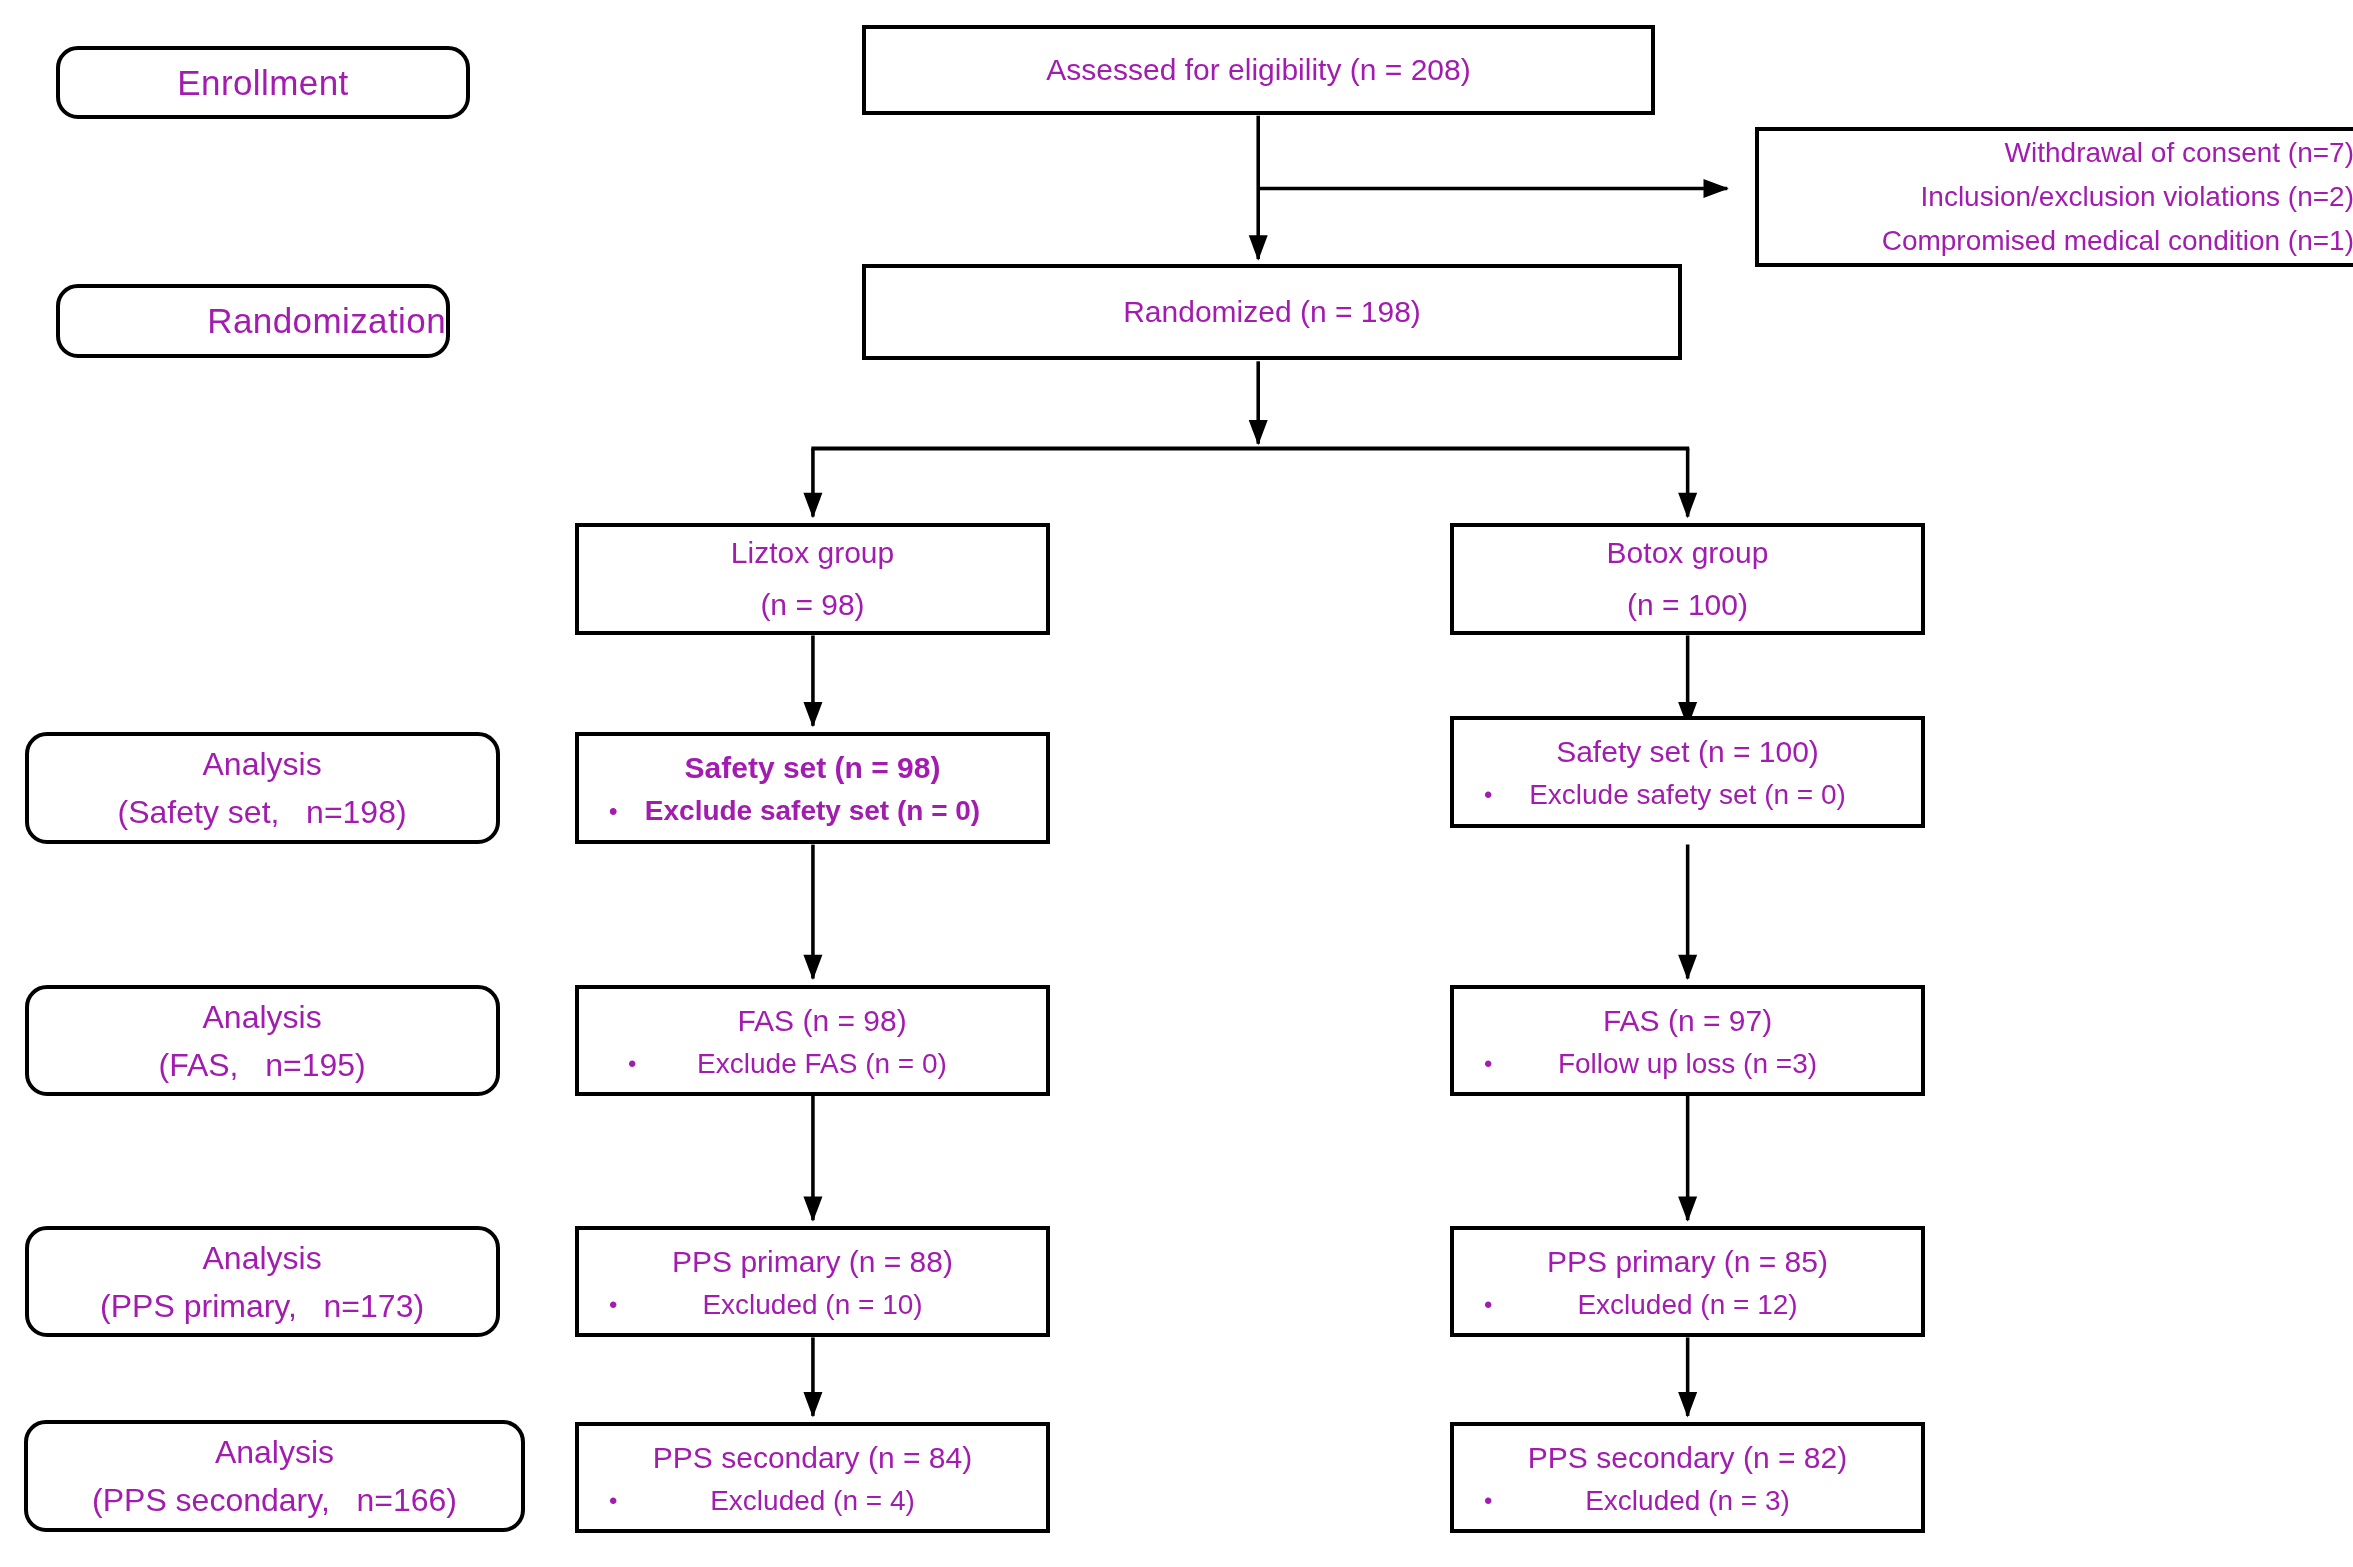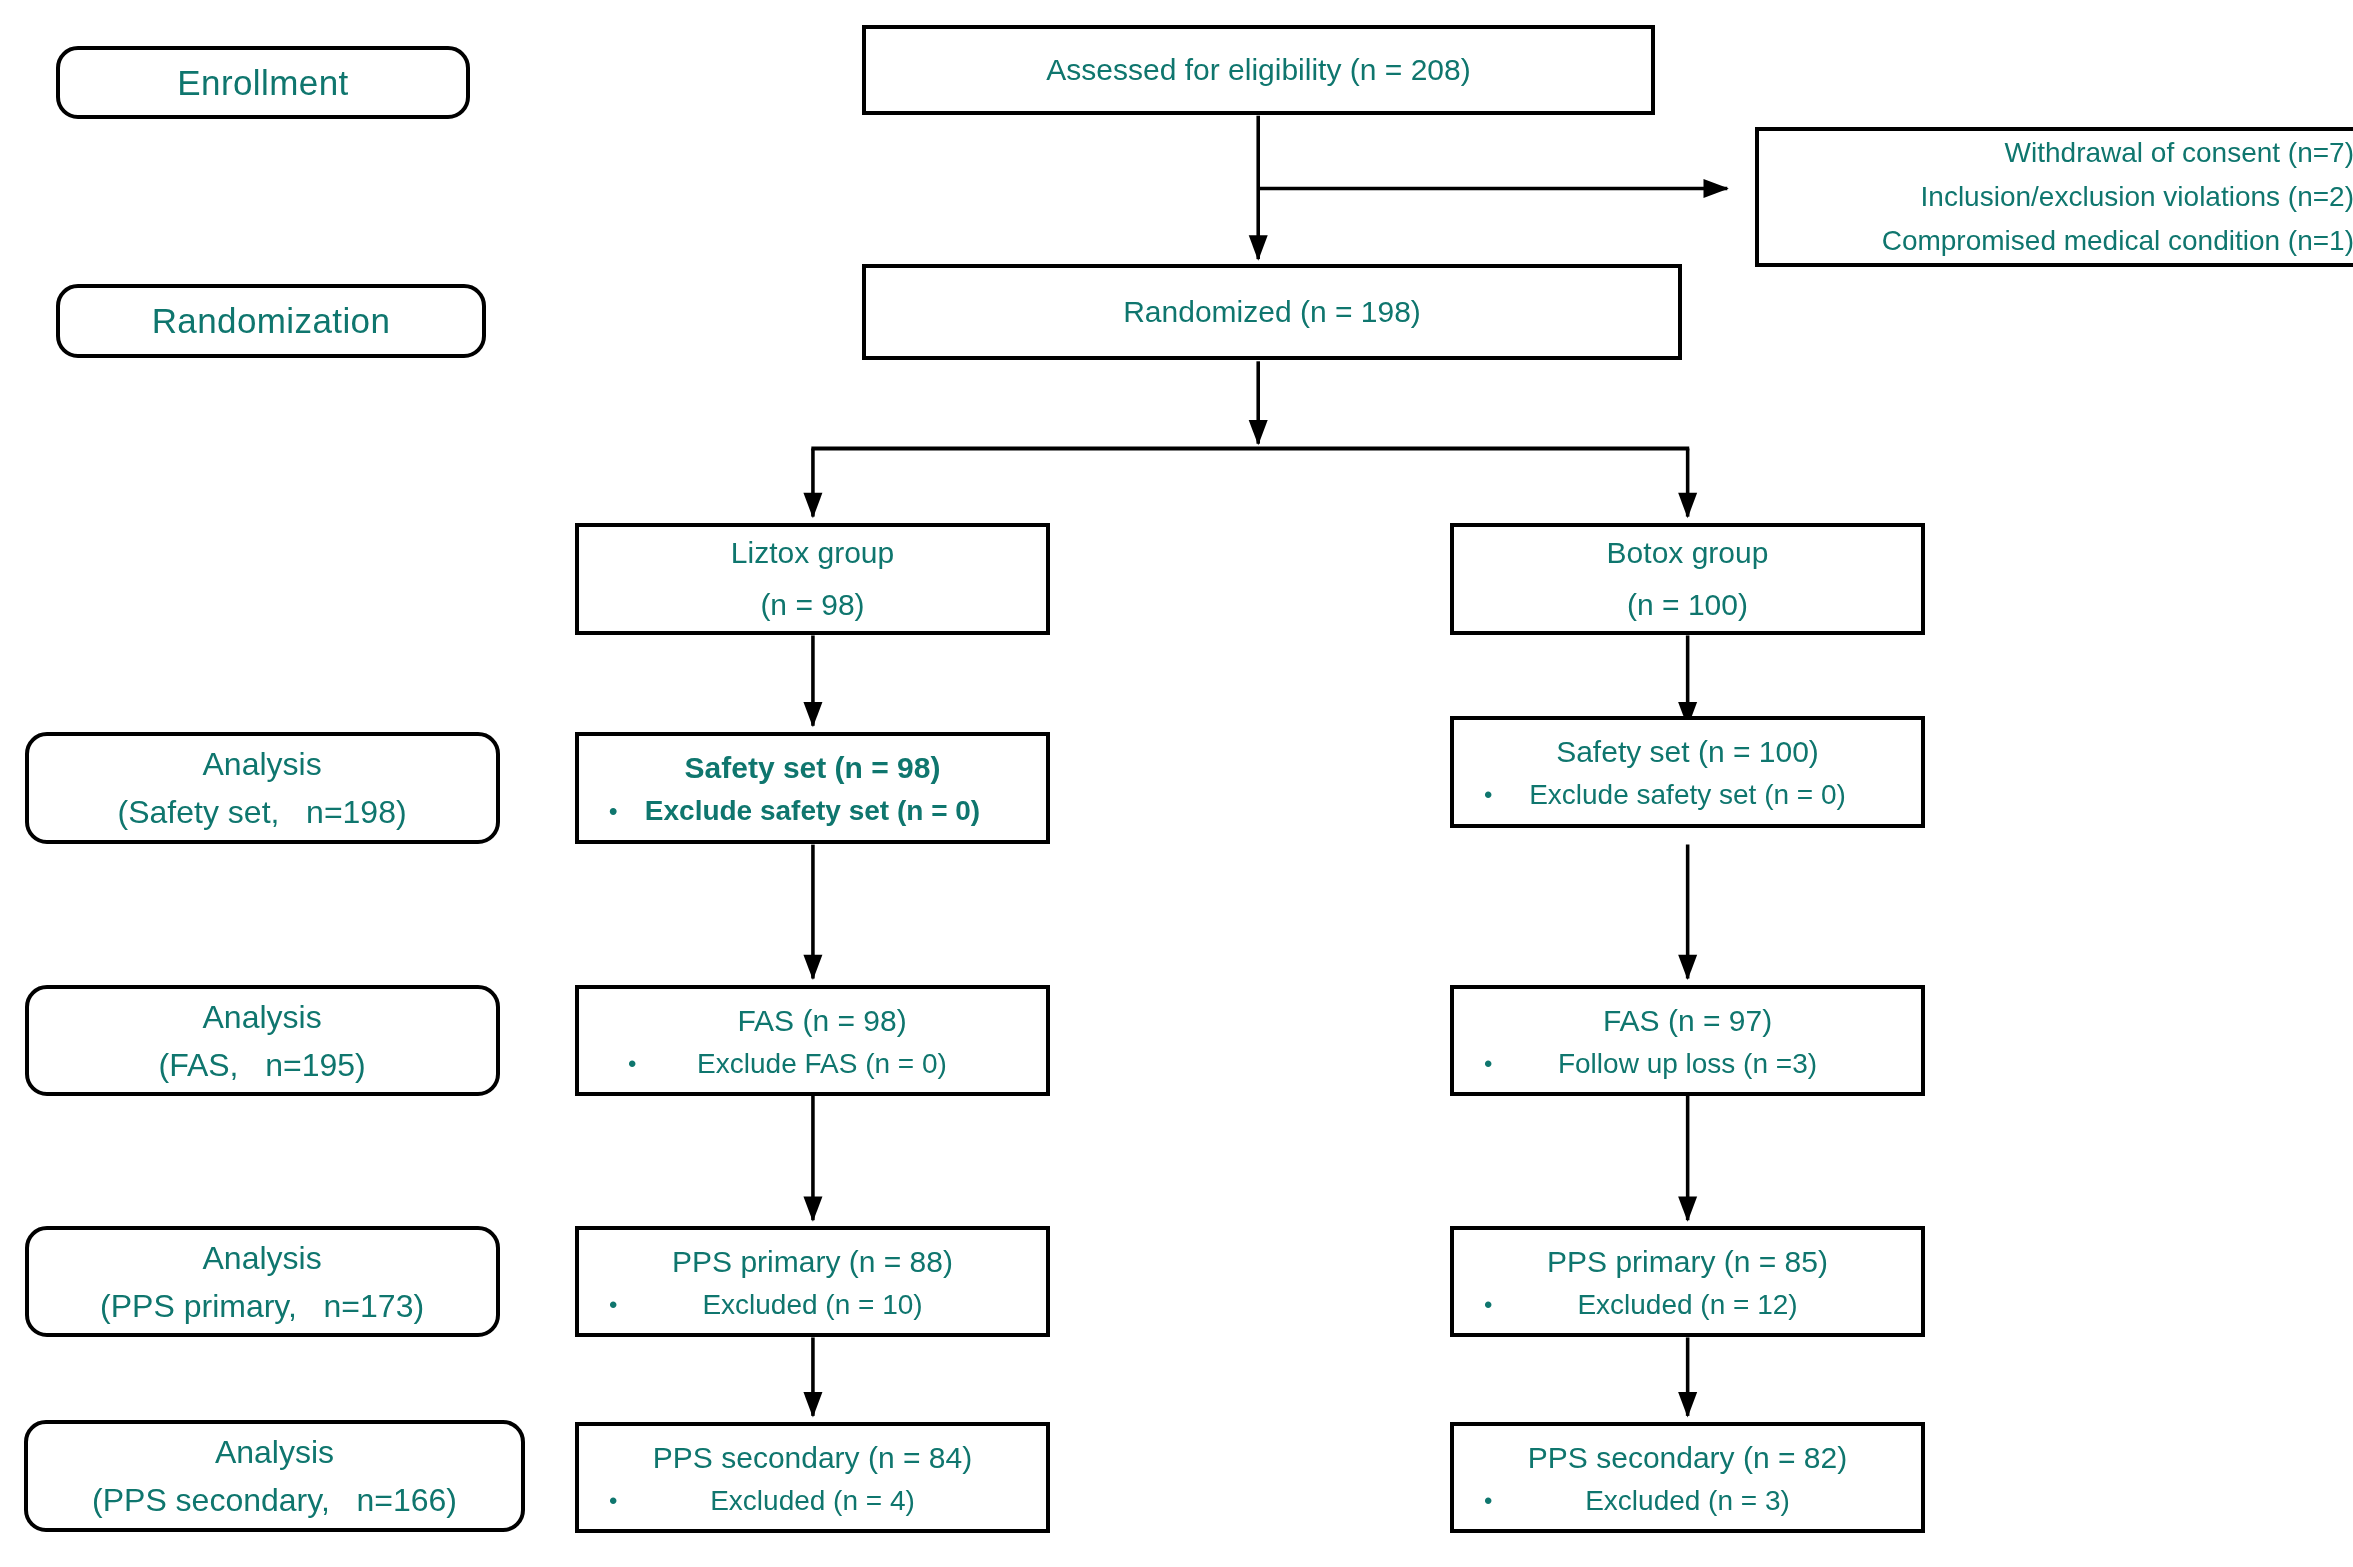--- a/index.html
+++ b/index.html
@@ -2,21 +2,21 @@
 <html style="font-size:12.7px"><head>
 <meta charset="utf-8">
 <style>
   html, body { margin: 0; padding: 0; background: #ffffff; }
   .canvas {
     position: relative;
     width: 2354px;
     height: 1568px;
     background: #ffffff;
     font-family: "Liberation Sans", sans-serif;
-    color: #0f766e;
+    color: #a21caf;
     overflow: hidden;
   }
   .connectors {
     position: absolute;
     left: 0; top: 0;
     width: 2354px; height: 1568px;
     pointer-events: none;
   }
   .box {
     position: absolute;
@@ -80,21 +80,21 @@
     <line x1="2130" y1="802" x2="2130" y2="916" stroke="#000" stroke-width="4.5" marker-end="url(#arrow)"></line>
     <line x1="2130" y1="1066" x2="2130" y2="1235" stroke="#000" stroke-width="4.5" marker-end="url(#arrow)"></line>
     <line x1="2130" y1="1383" x2="2130" y2="1540" stroke="#000" stroke-width="4.5" marker-end="url(#arrow)"></line>
     <line x1="2130" y1="1688" x2="2130" y2="1787" stroke="#000" stroke-width="4.5" marker-end="url(#arrow)"></line>
   </svg>
 
   <div class="box rounded" style="left:56px; top:46px; width:414px; height:73px;">
     <span class="t-stage">Enrollment</span>
   </div>
 
-  <div class="box rounded" style="left:56px; top:284px; width:430px; height:74px;">
+  <div class="box rounded" style="left:56px; top:284px; width:394px; height:74px;align-items:flex-end;">
     <span class="t-stage">Randomization</span>
   </div>
 
   <div class="box rounded" style="left:24.6px; top:732px; width:475px; height:112px;">
     <span class="t-analysis">Analysis</span>
     <span class="t-analysis">(Safety set, &nbsp; n=198)</span>
   </div>
 
   <div class="box rounded" style="left:24.6px; top:985px; width:475px; height:111px;">
     <span class="t-analysis">Analysis</span>

